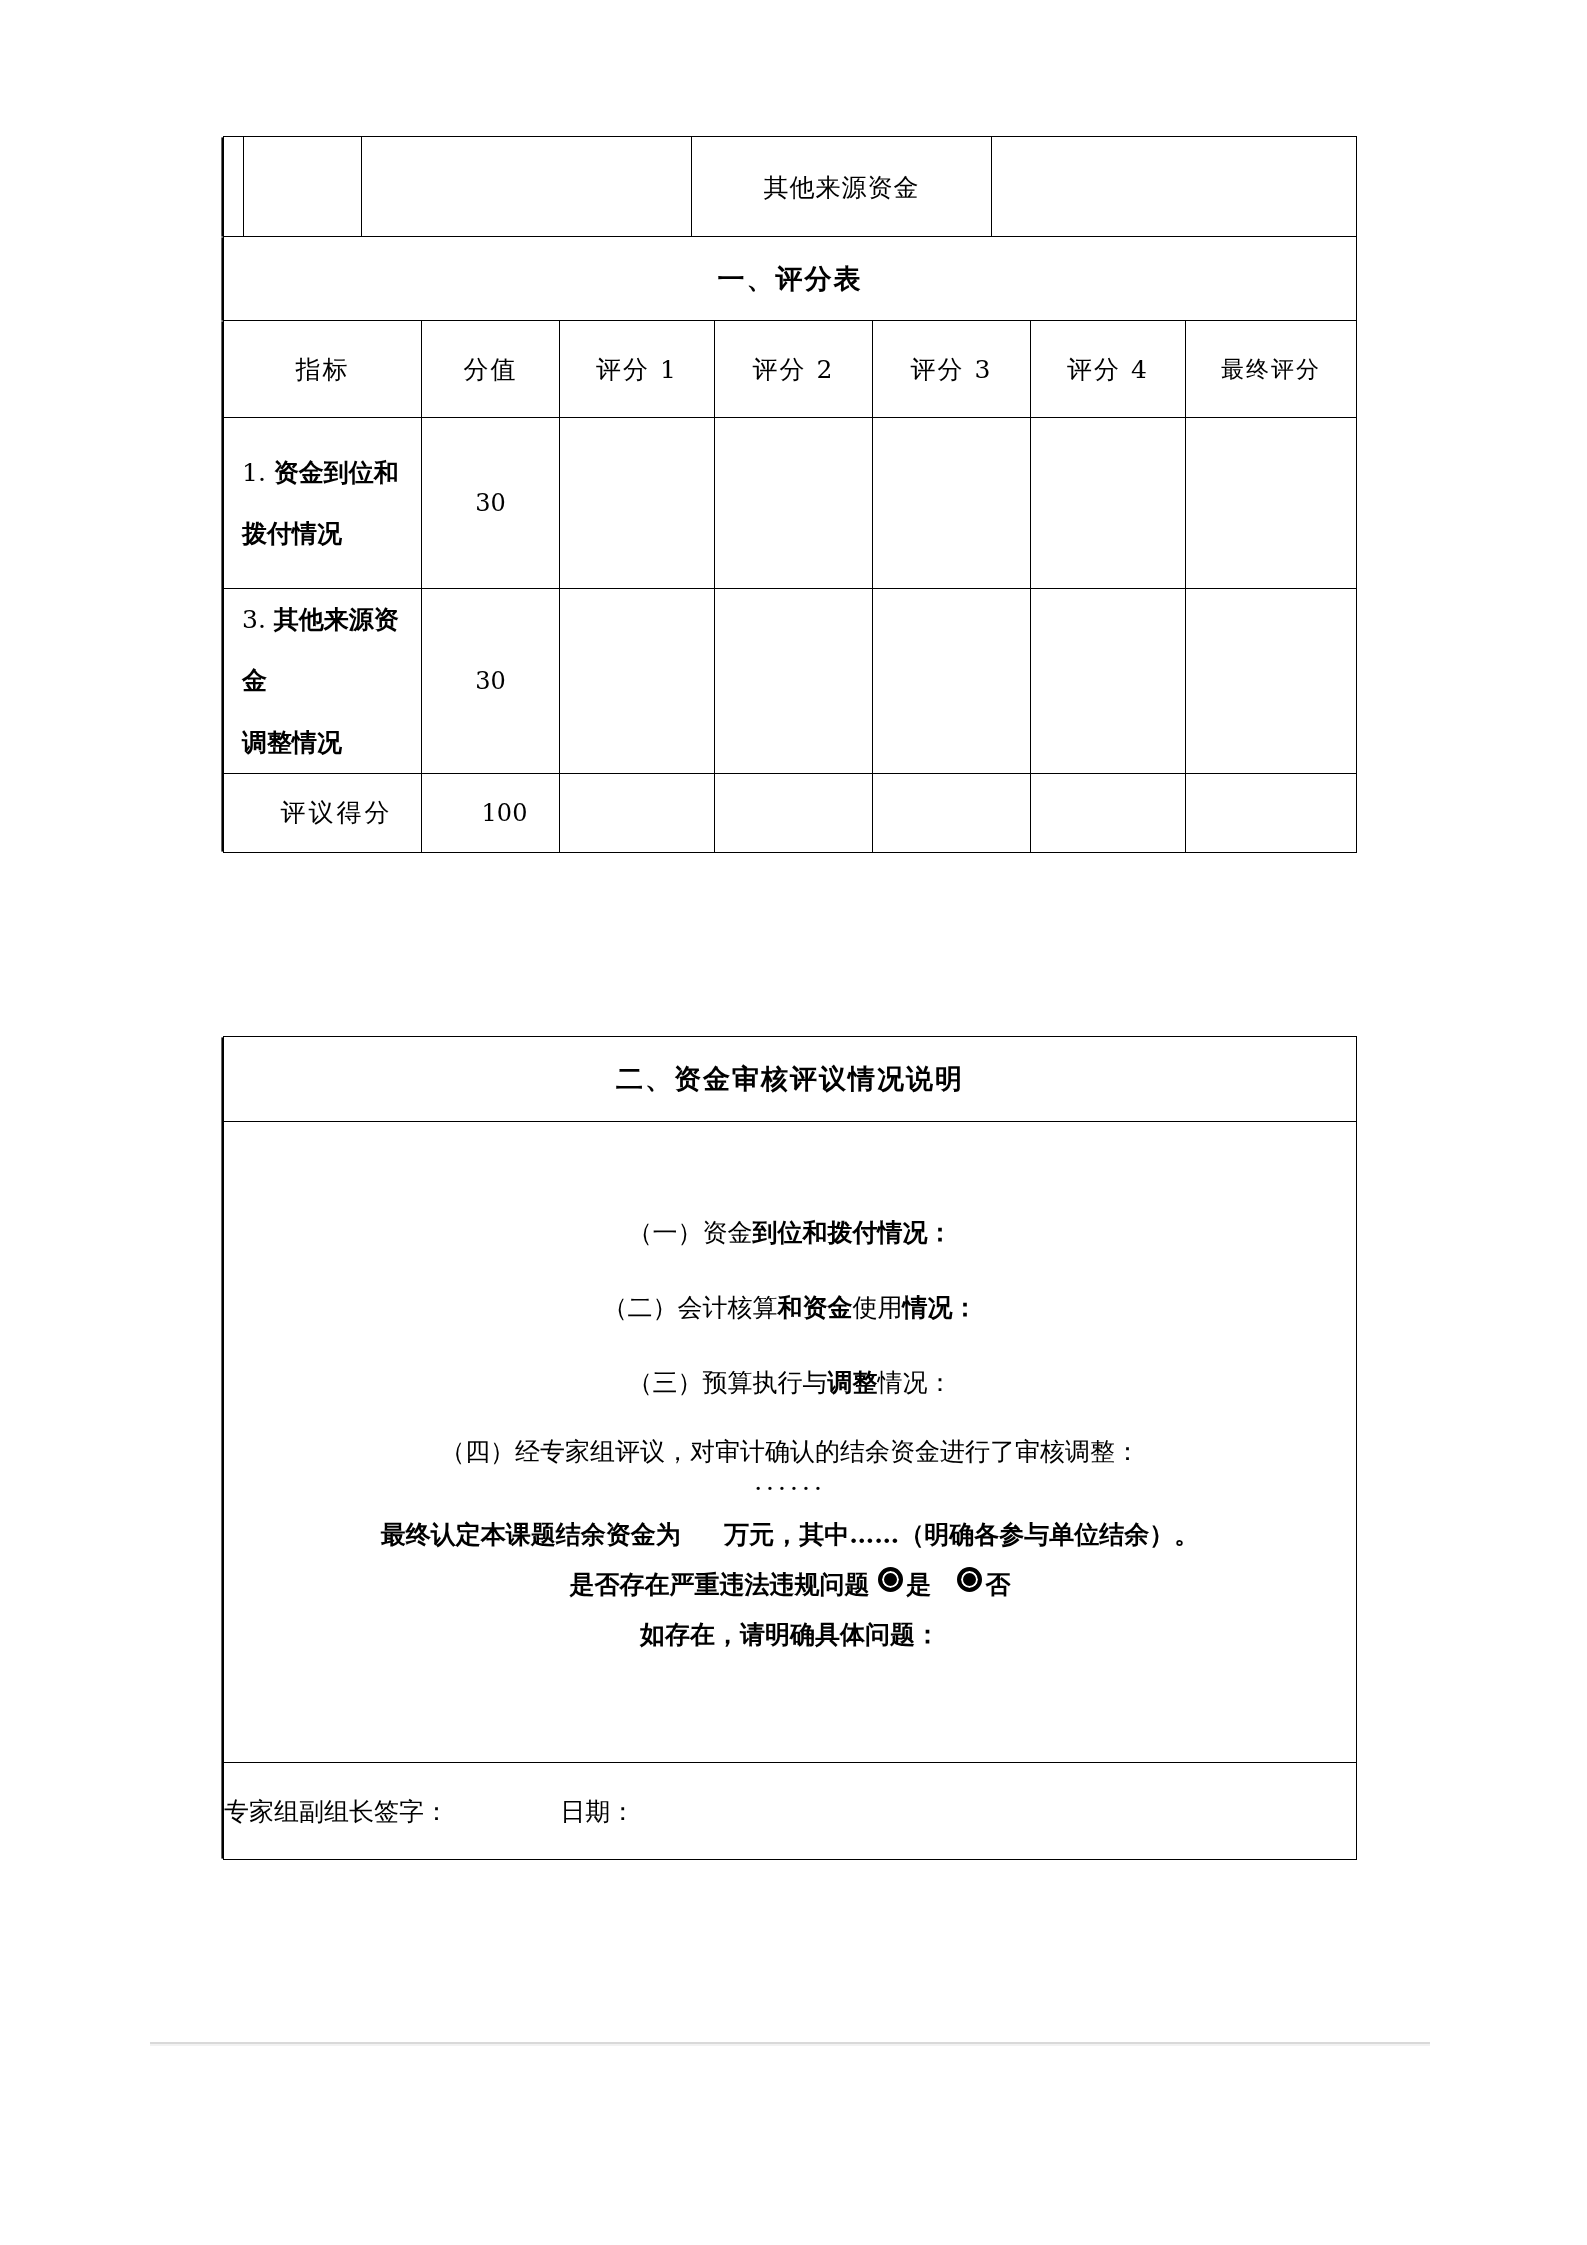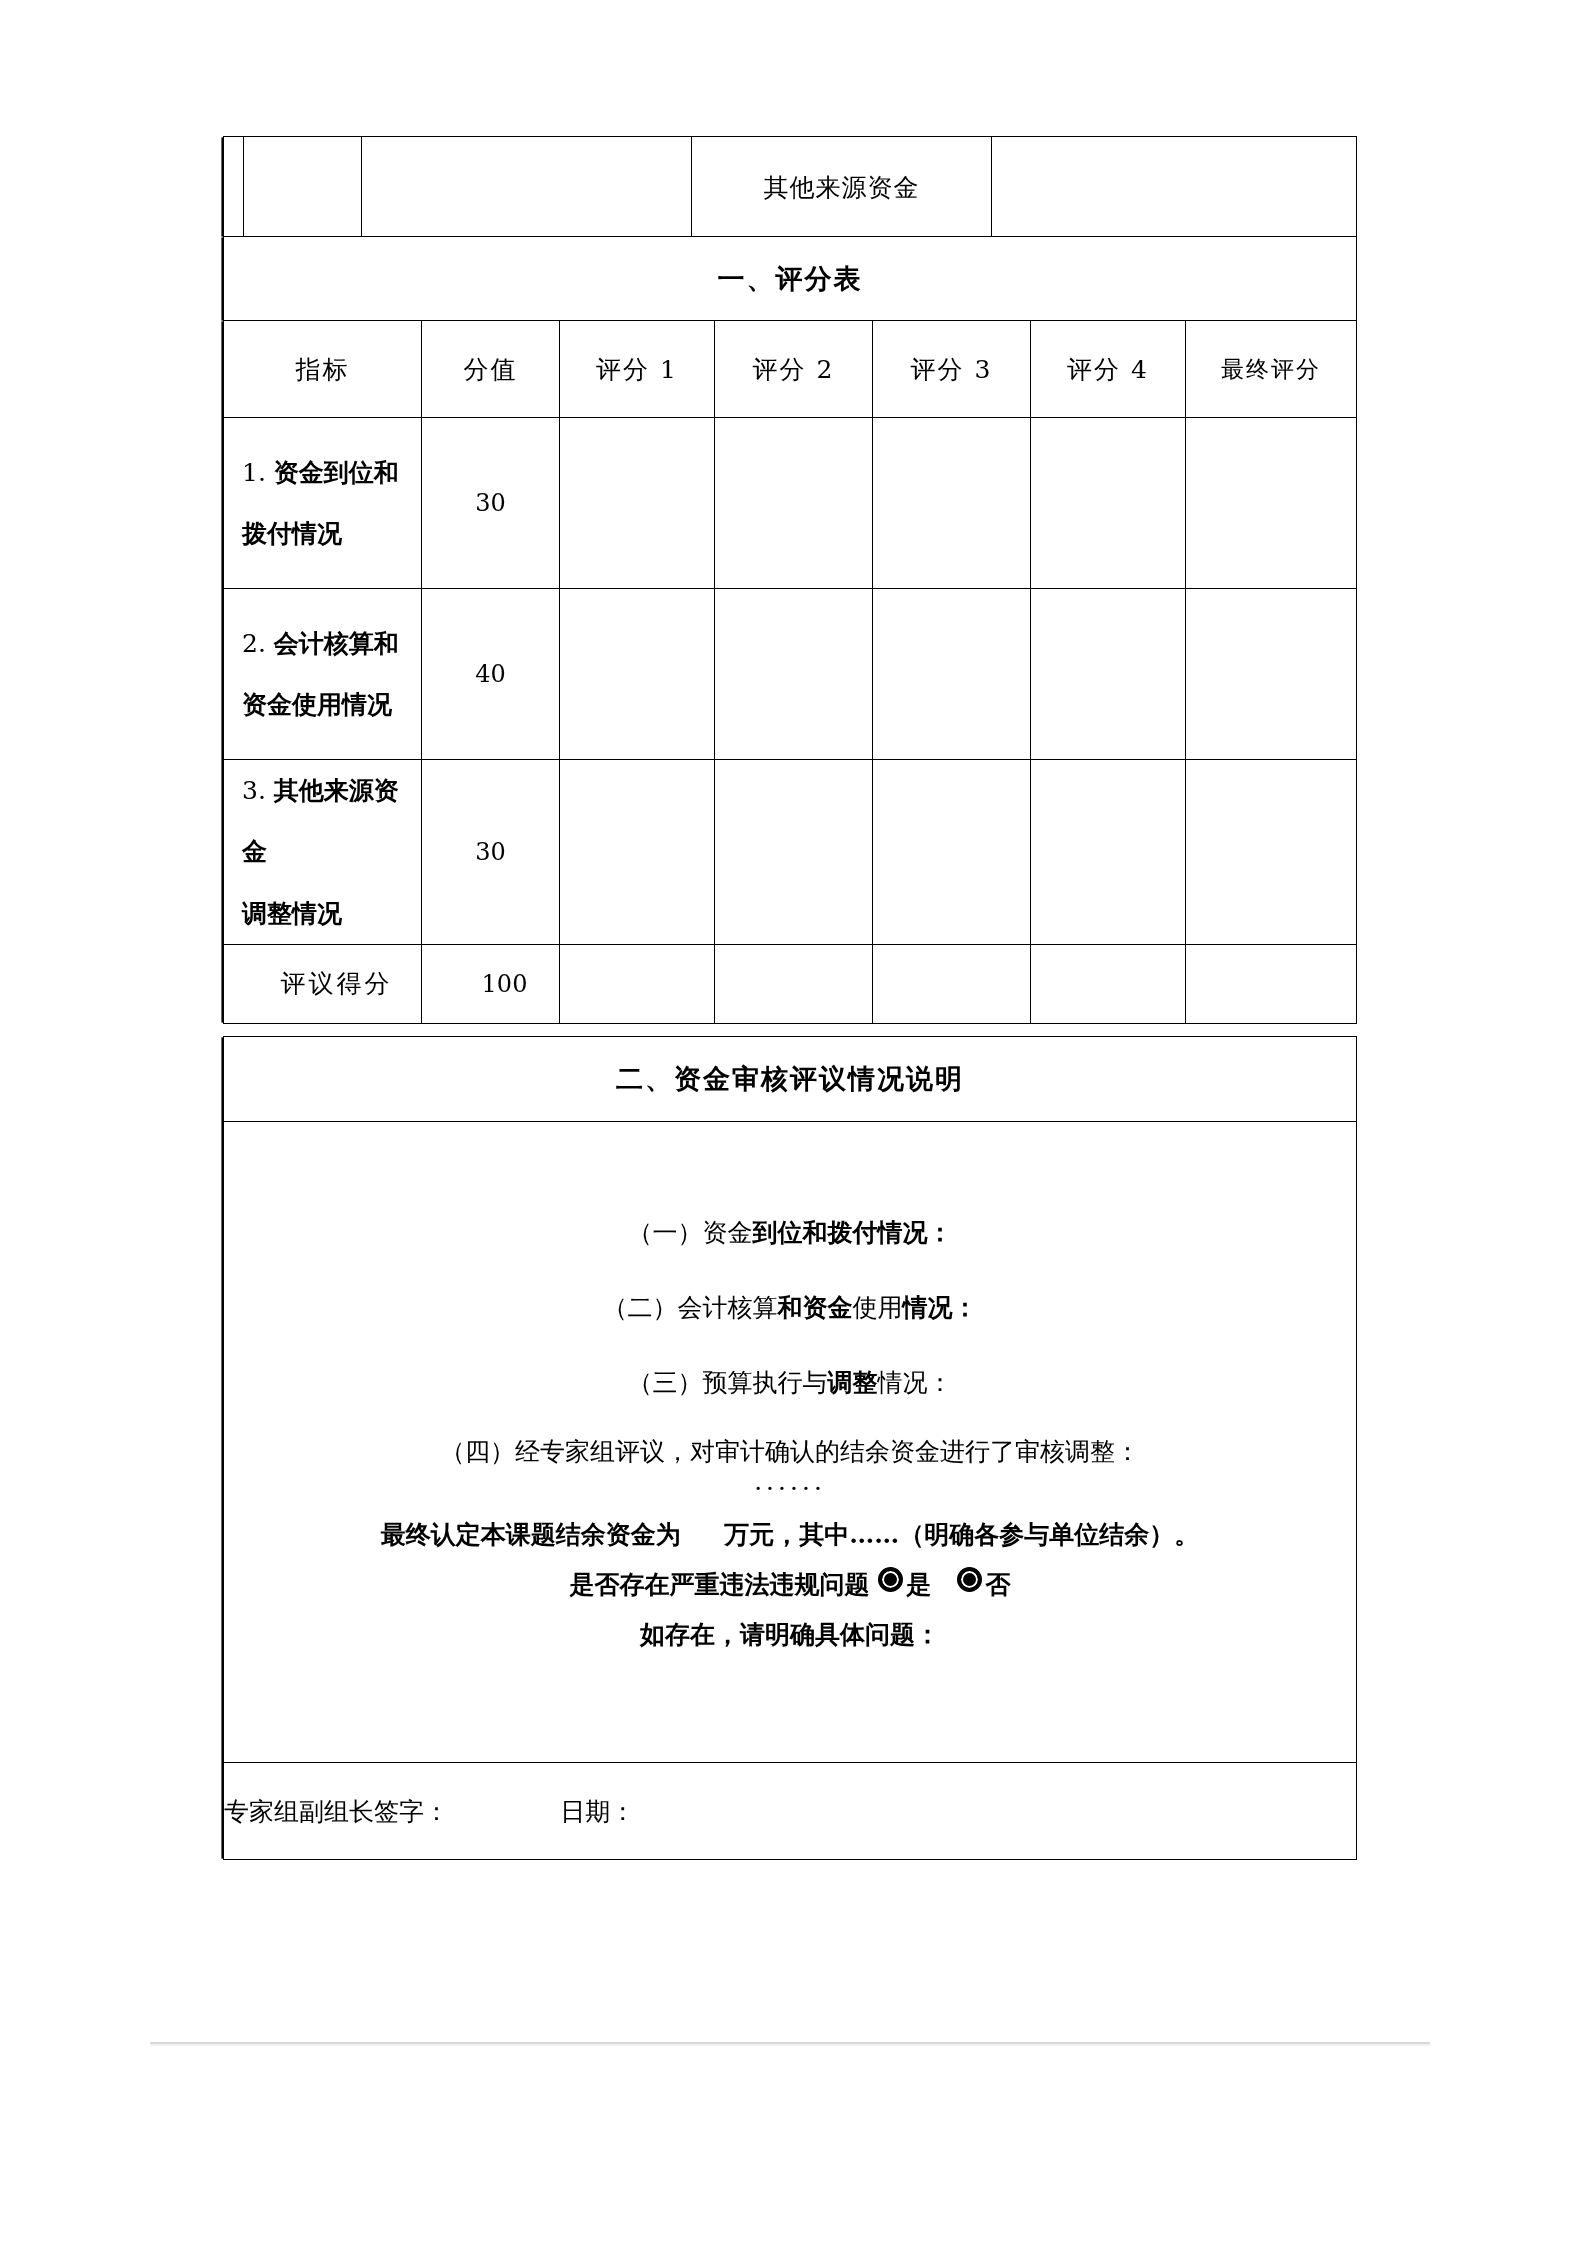--- a/index.html
+++ b/index.html
@@ -229,33 +229,20 @@
         <span class="cn">拨付情况</span>
       </td>
       <td class="ind-score">30</td>
       <td></td>
       <td></td>
       <td></td>
       <td></td>
       <td></td>
     </tr>
 
-    <tr class="ind-row">
-      <td class="ind-label">
-        <span class="num">2.</span>
-        <span class="cn">会计核算和</span><br>
-        <span class="cn">资金使用情况</span>
-      </td>
-      <td class="ind-score">40</td>
-      <td></td>
-      <td></td>
-      <td></td>
-      <td></td>
-      <td></td>
-    </tr>
 
     <tr class="ind-row">
       <td class="ind-label">
         <span class="num">3.</span>
         <span class="cn">其他来源资金</span><br>
         <span class="cn">调整情况</span>
       </td>
       <td class="ind-score">30</td>
       <td></td>
       <td></td>

